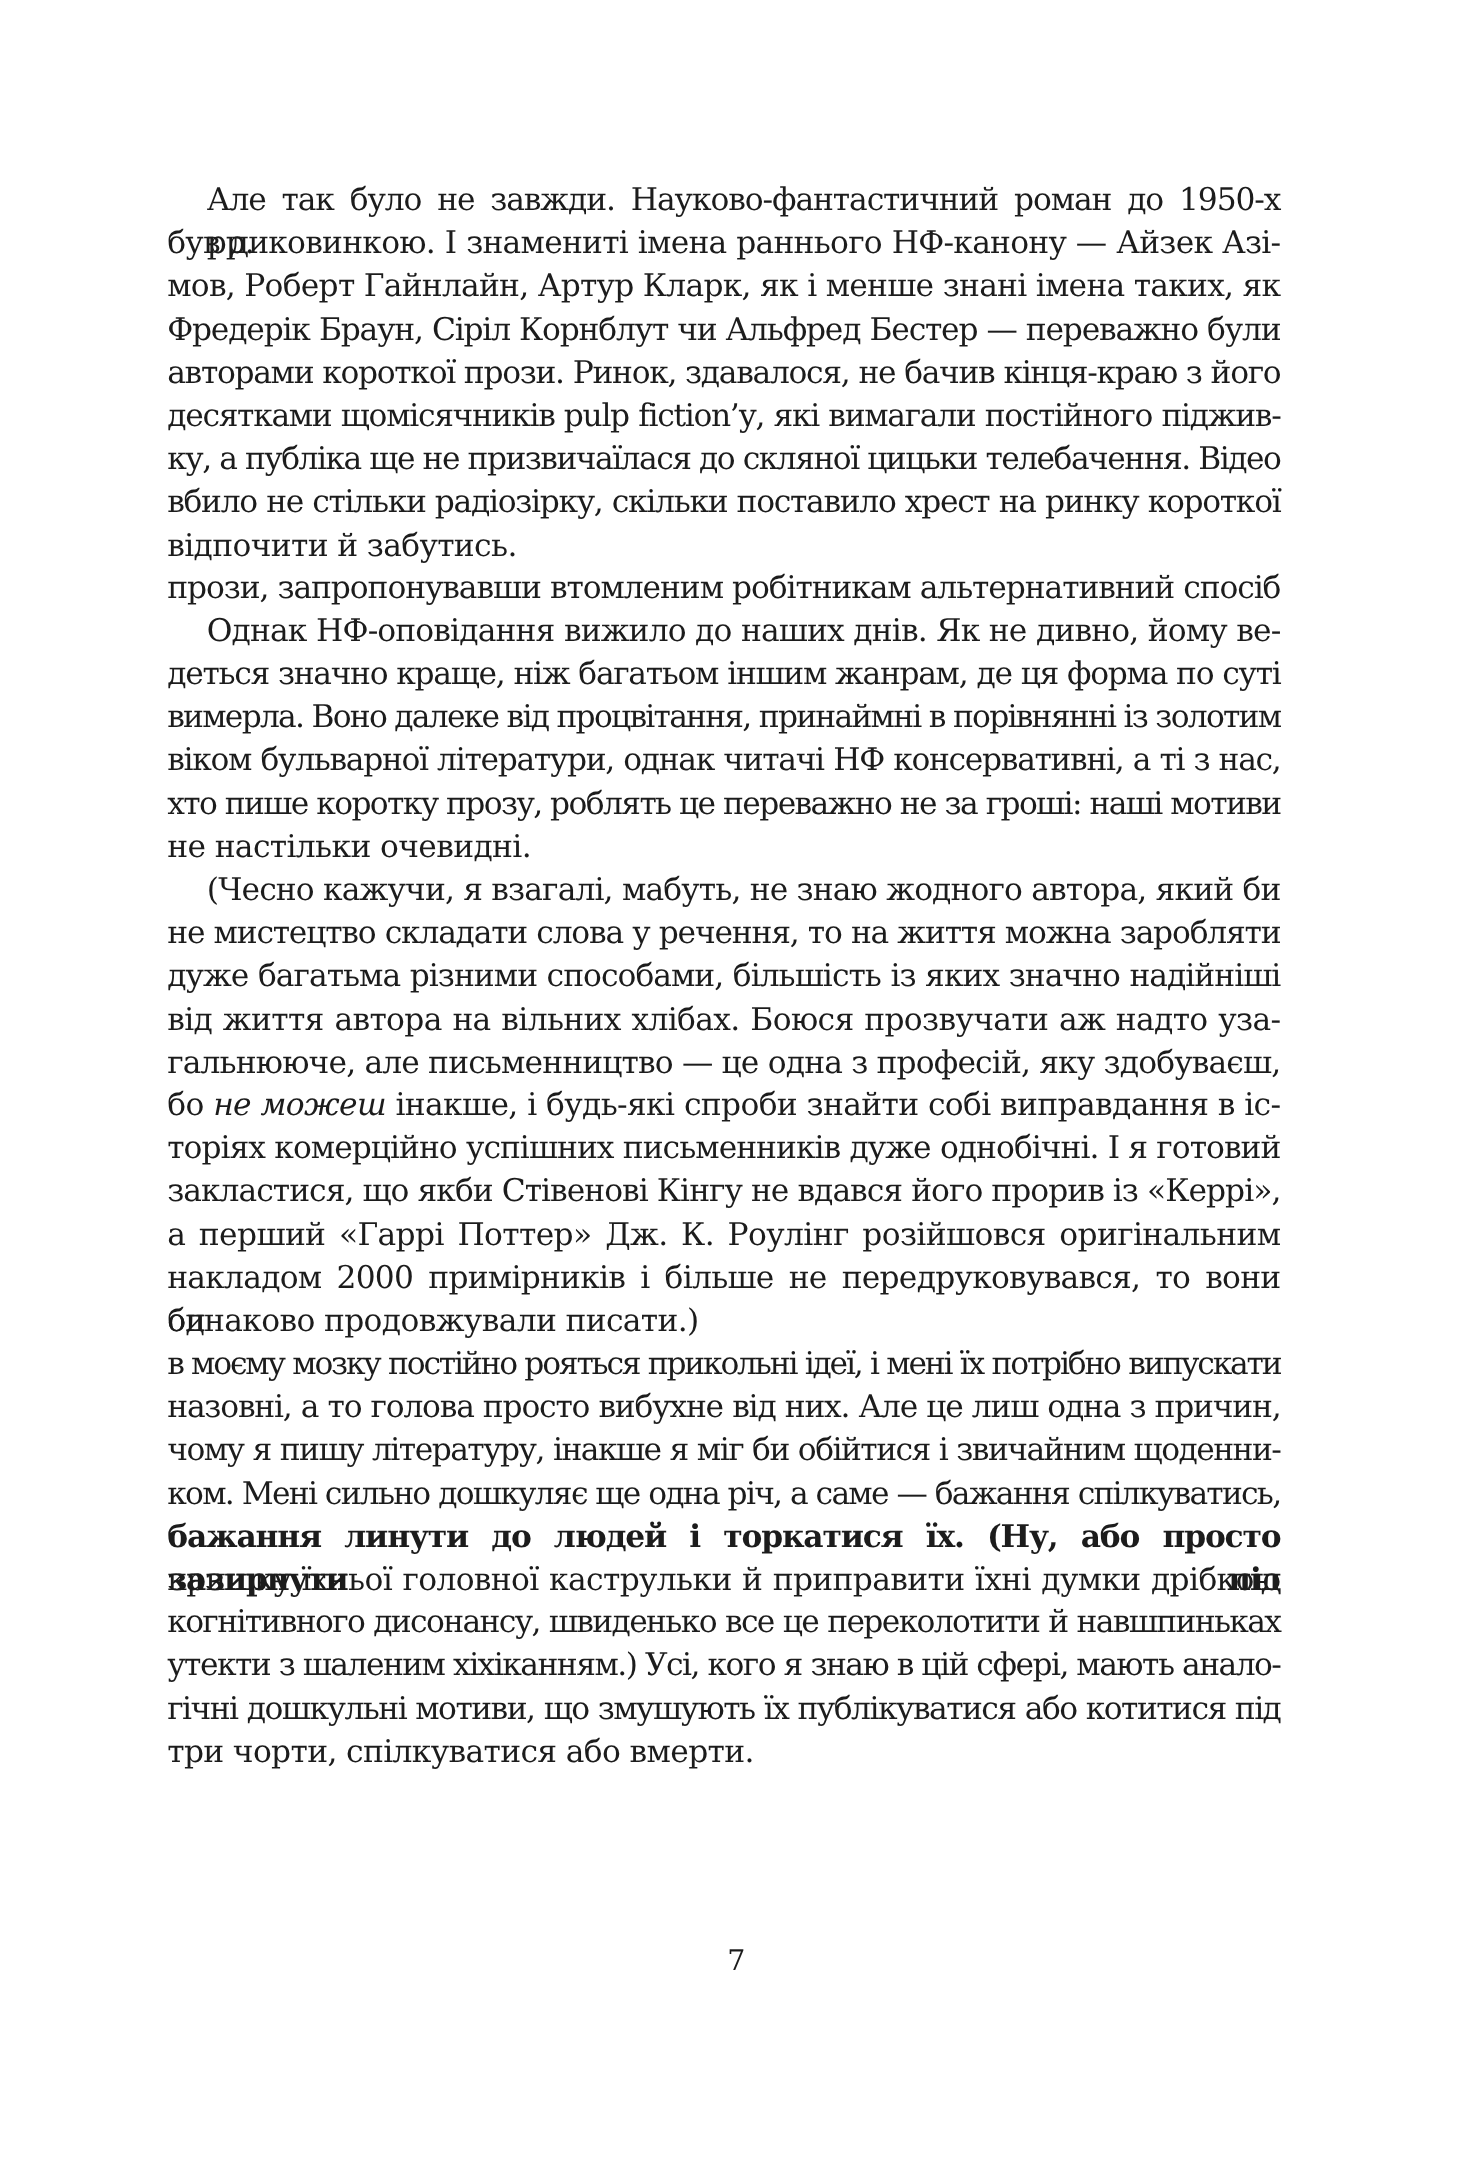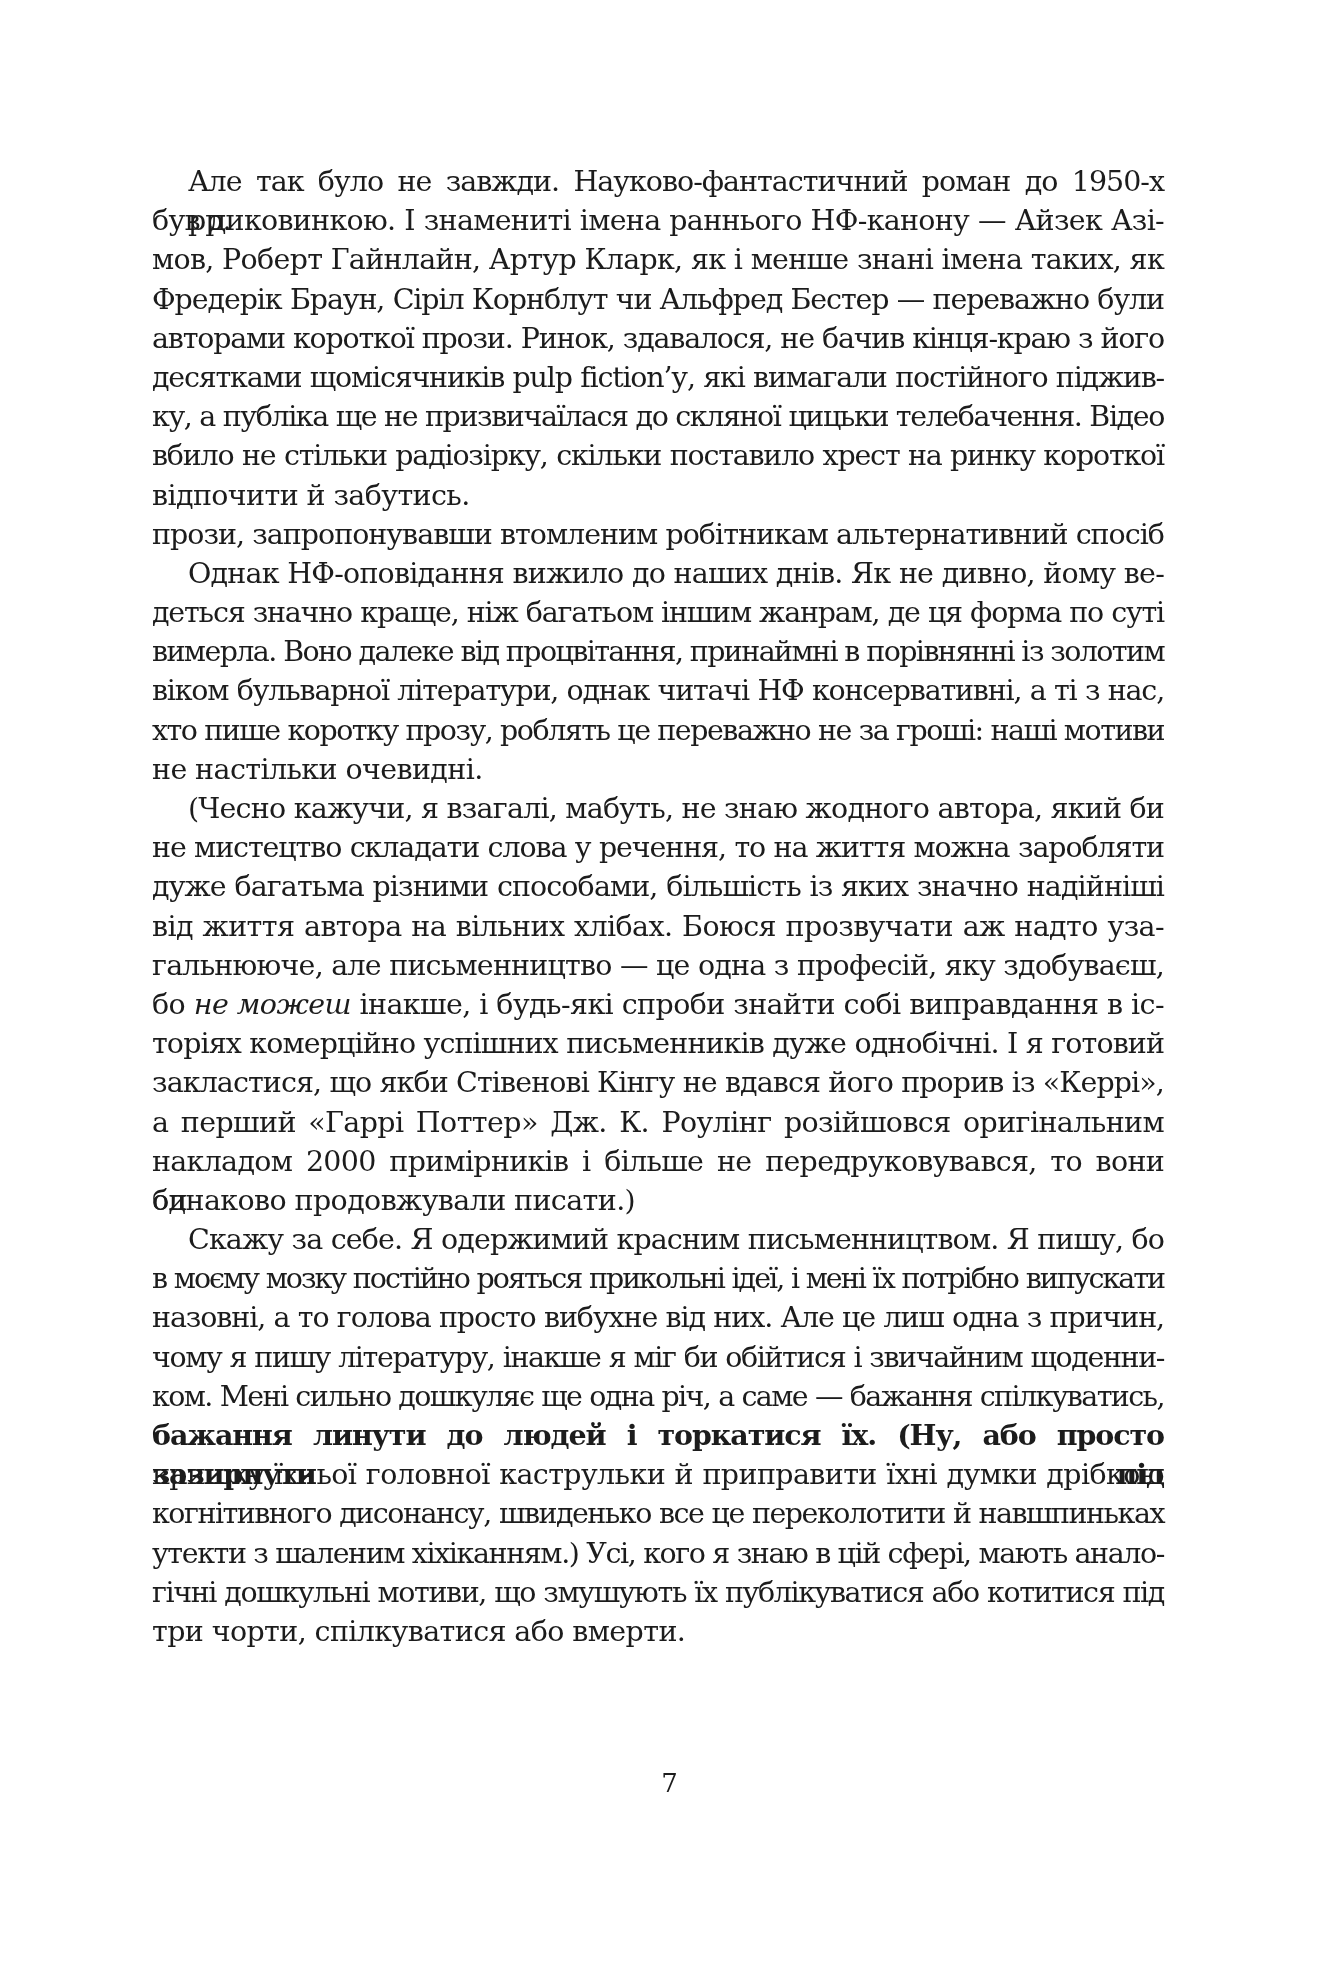--- a/index.html
+++ b/index.html
@@ -159,23 +159,20 @@
         </span>
       <span class="line">
           <span class="justify-wrap" style="white-space: normal; letter-spacing: -0.7px;">накладом 2000 примірників і більше не передруковувався, то вони би</span>
         </span>
       <span class="line last">
           <span class="justify-wrap" style="white-space: normal;">однаково продовжували писати.)</span>
         </span>
     </div>
 
     <div>
-      <span class="line indent">
-          <span class="justify-wrap" style="white-space: normal; letter-spacing: -0.9px;">Скажу за себе. Я одержимий красним письменництвом. Я пишу, бо</span>
-        </span>
       <span class="line">
           <span class="justify-wrap" style="white-space: normal; letter-spacing: -2px;">в моєму мозку постійно рояться прикольні ідеї, і мені їх потрібно випускати</span>
         </span>
       <span class="line">
           <span class="justify-wrap" style="white-space: normal; letter-spacing: -1.1px;">назовні, а то голова просто вибухне від них. Але це лиш одна з причин,</span>
         </span>
       <span class="line">
           <span class="justify-wrap" style="white-space: normal; letter-spacing: -1.4px;">чому я пишу літературу, інакше я міг би обійтися і звичайним щоденни-</span>
         </span>
       <span class="line">

